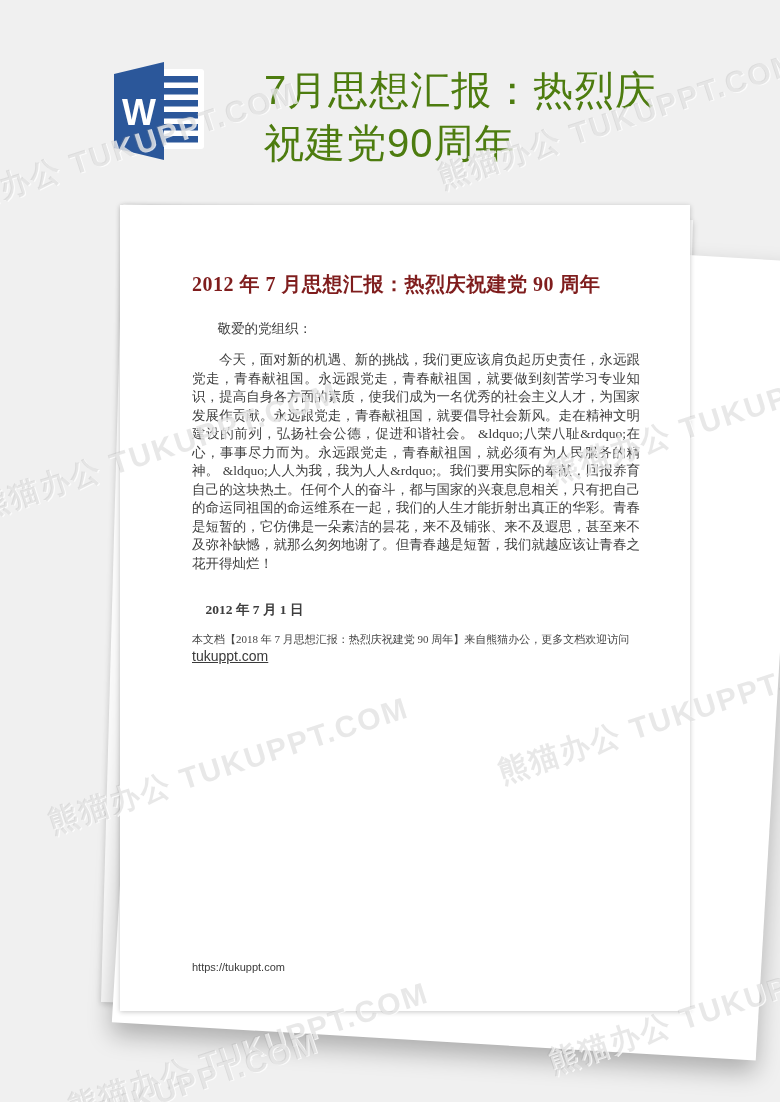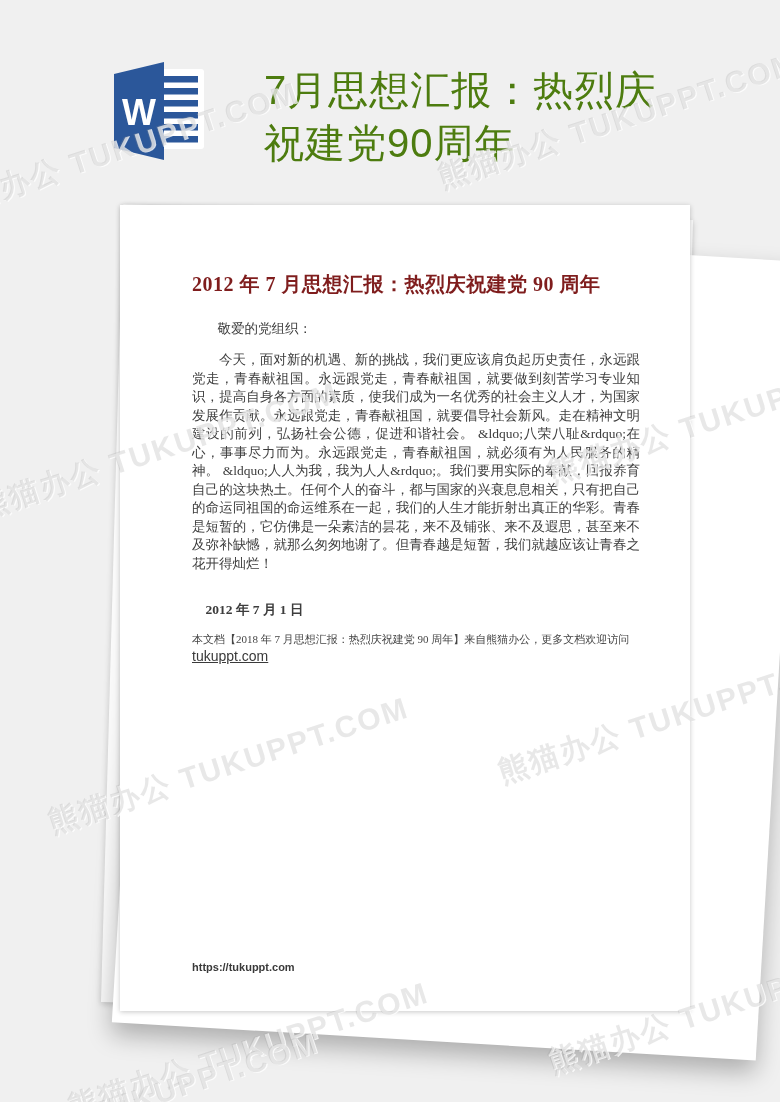--- a/index.html
+++ b/index.html
@@ -49,21 +49,20 @@
   .source-note { margin:11px 0 0 0; font-size:11px; line-height:16px; color:#454545; text-align:left; }
   .note-link {
     display:block; width:max-content; margin-top:1px;
     color:#3a3a3a; text-decoration:underline;
     font-family:"Liberation Sans", sans-serif; font-size:14px;
   }
   .footer-url {
     position:absolute; left:72px; top:756px;
     font-size:11px; color:#3a3a3a;
     font-family:"Liberation Sans", sans-serif;
-    font-weight:bold;
   }
 
   
   .watermark {
     position:absolute; z-index:10; pointer-events:none;
     transform:rotate(-18deg);
     font-size:30px; font-weight:bold; letter-spacing:2px; white-space:nowrap;
     color:rgba(150,150,150,0.22);
     text-shadow:1px 1px 0 rgba(255,255,255,0.8);
     font-family:"Liberation Sans", sans-serif;

